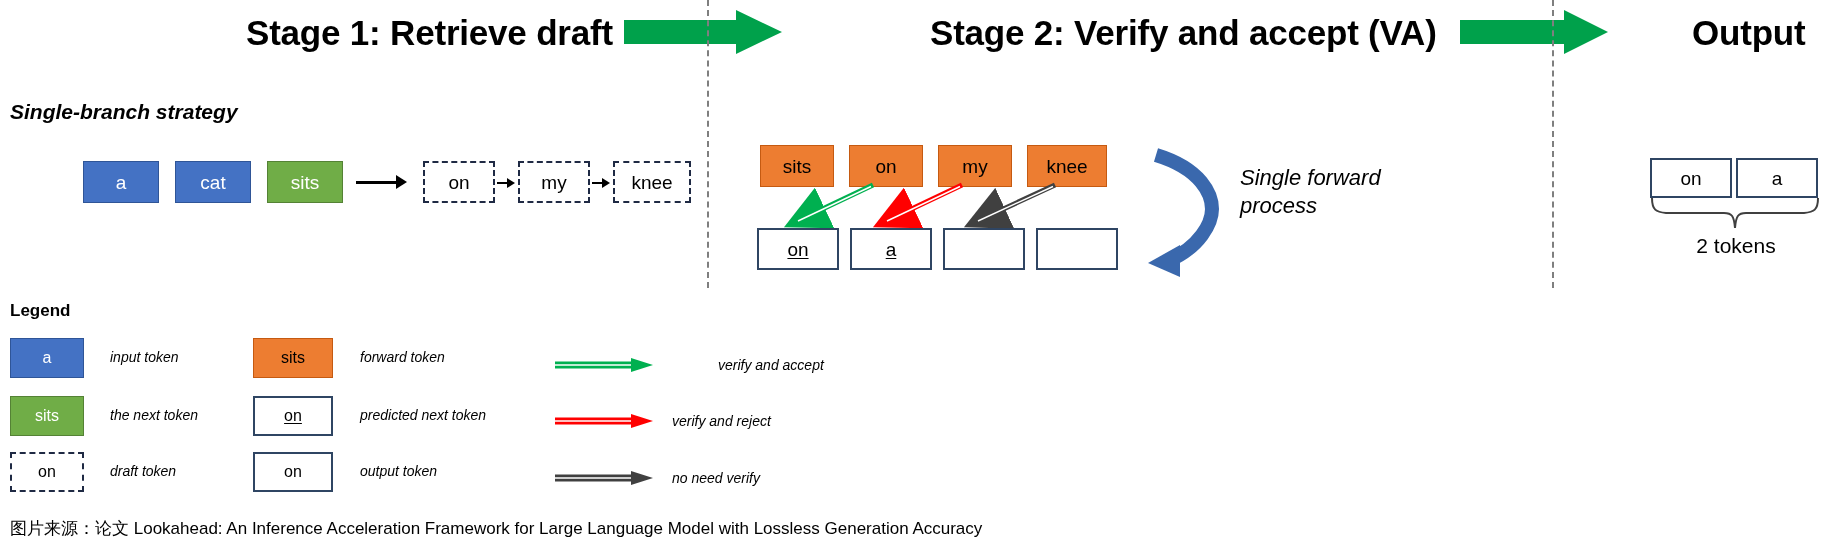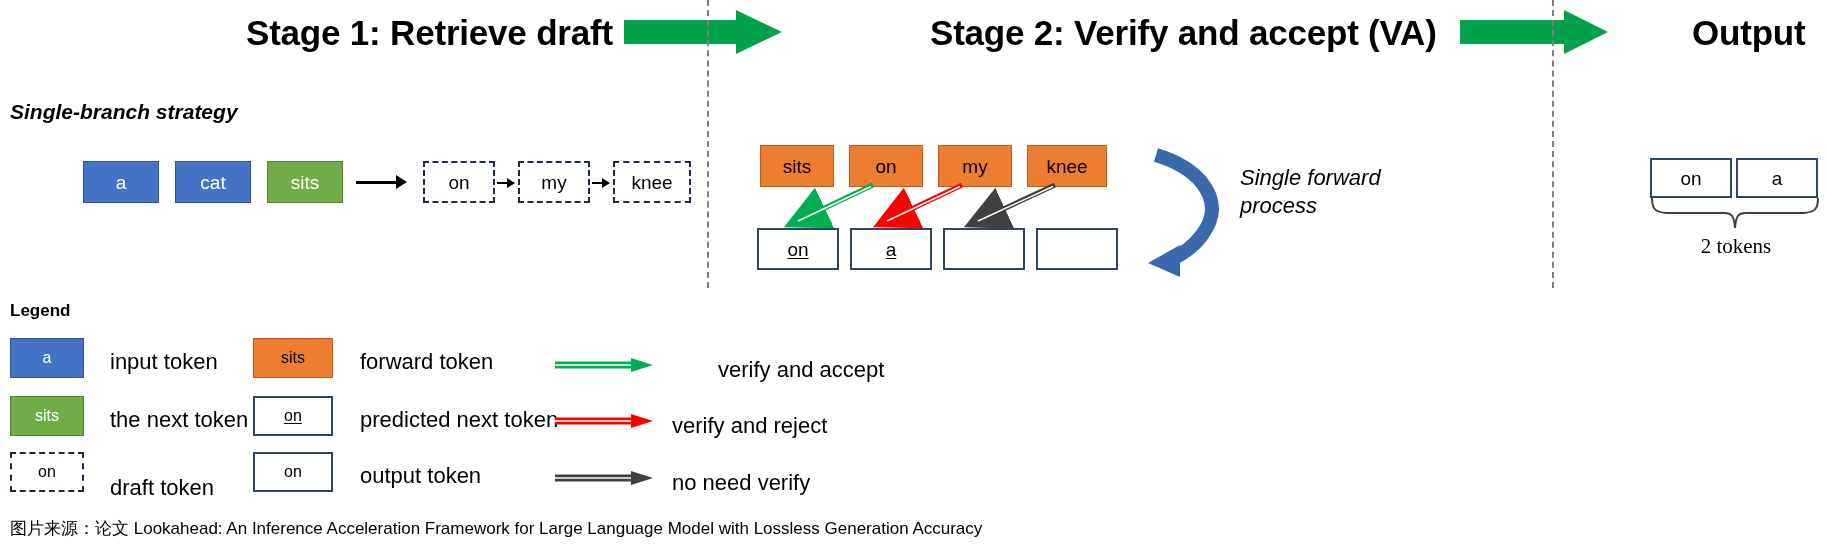--- a/index.html
+++ b/index.html
@@ -29,21 +29,21 @@
   .arrow-line{background:#000;height:3px;}
   .arrow-head{width:0;height:0;border-top:7px solid transparent;
               border-bottom:7px solid transparent;border-left:11px solid #000;}
   .arrow-wrap{display:flex;align-items:center;}
 
   .mini-line{background:#000;height:2px;}
   .mini-head{width:0;height:0;border-top:5px solid transparent;
              border-bottom:5px solid transparent;border-left:8px solid #000;}
 
   
-  .lg-label{font-size:22px;white-space:nowrap;}
+  .lg-label{font-style:italic;font-size:14px;white-space:nowrap;}
 
   
   .caption{font-size:17px;white-space:nowrap;}
 
   svg{display:block;overflow:visible;}
 </style>
 </head>
 <body>
 
 <div class="abs stage-title" style="left:246px;top:13px;">Stage 1: Retrieve draft</div>
@@ -177,38 +177,38 @@
 <div class="abs tok tok-white" style="left:1736px;top:158px;width:82px;height:40px;">
   <span>a</span>
 </div>
 
 <div class="abs" style="left:1646px;top:196px;">
   <svg width="180" height="36" viewBox="0 0 180 36">
     <path d="M6,2 C6,14 10,16 20,17 L78,17 C86,17 88,20 89,32
              C90,20 92,17 100,17 L158,17 C168,16 172,14 172,2" stroke="#404040" stroke-width="2" fill="none"></path>
   </svg>
 </div>
-<div class="abs" style="left:1646px;top:234px;width:180px;text-align:center;font-size:21px;font-family:Liberation Serif, serif;">2 tokens</div>
+<div class="abs" style="left:1646px;top:234px;width:180px;text-align:center;font-size:21px;">2 tokens</div>
 
 <div class="abs legend-head" style="left:10px;top:301px;">Legend</div>
 
 <div class="abs tok tok-blue" style="left:10px;top:338px;width:74px;height:40px;font-size:16px;">
   <span>a</span>
 </div>
 <div class="abs lg-label" style="left:110px;top:349px;">input token</div>
 
 <div class="abs tok tok-green" style="left:10px;top:396px;width:74px;height:40px;font-size:16px;">
   <span>sits</span>
 </div>
 <div class="abs lg-label" style="left:110px;top:407px;">the next token</div>
 
 <div class="abs tok tok-dashed" style="left:10px;top:452px;width:74px;height:40px;font-size:16px;">
   <span>on</span>
 </div>
-<div class="abs lg-label" style="left:110px;top:475px;">draft token</div>
+<div class="abs lg-label" style="left:110px;top:463px;">draft token</div>
 
 <div class="abs tok tok-orange" style="left:253px;top:338px;width:80px;height:40px;font-size:16px;">
   <span>sits</span>
 </div>
 <div class="abs lg-label" style="left:360px;top:349px;">forward token</div>
 
 <div class="abs tok tok-white" style="left:253px;top:396px;width:80px;height:40px;font-size:16px;">
   <u>on</u>
 </div>
 <div class="abs lg-label" style="left:360px;top:407px;">predicted next token</div>

